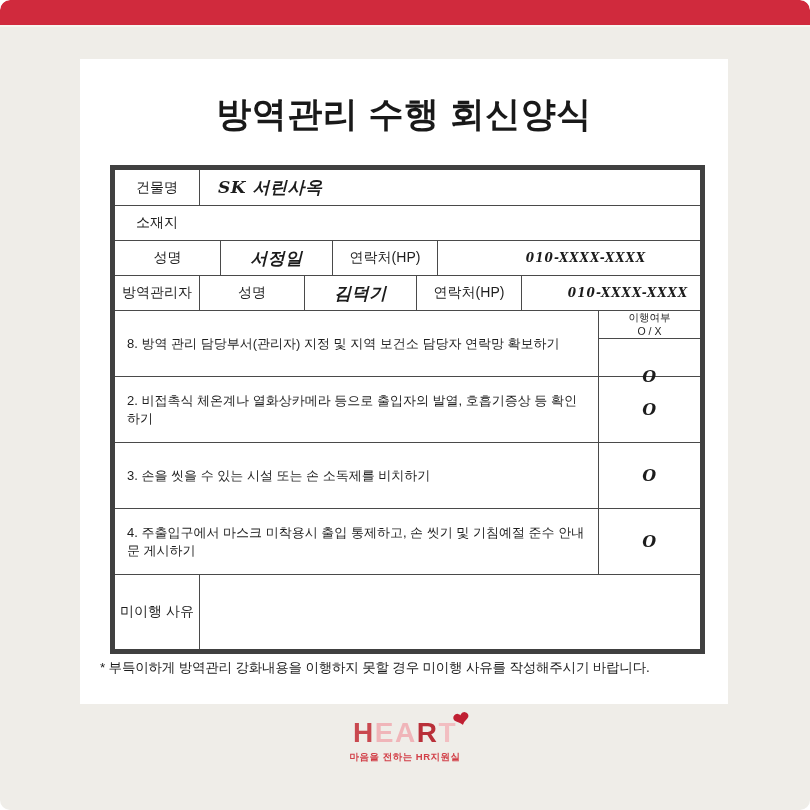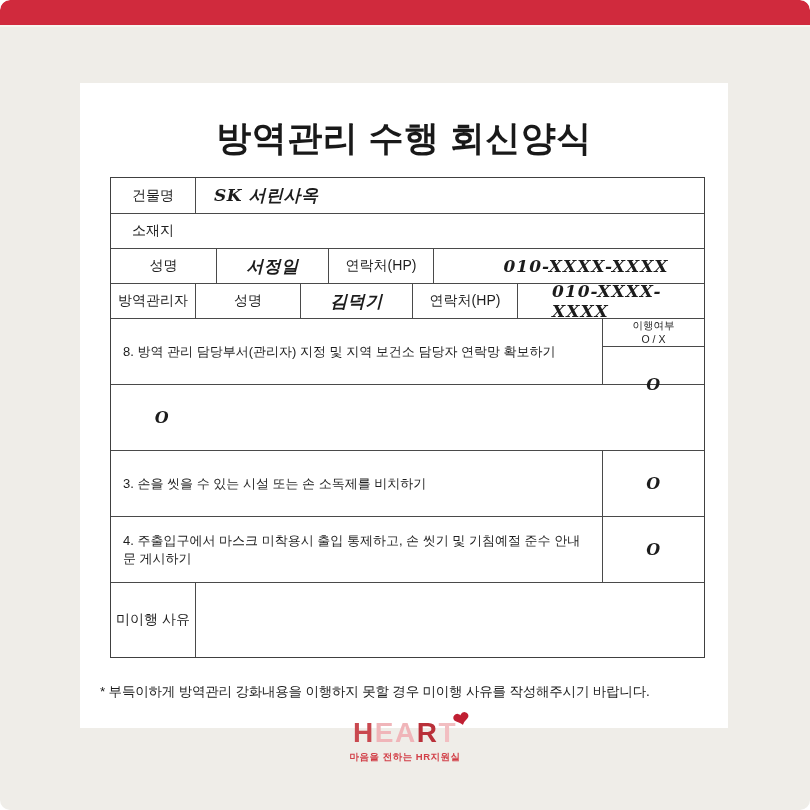--- a/index.html
+++ b/index.html
@@ -11,32 +11,31 @@
     background:#efede8; border-radius:10px; overflow:hidden;
   }
   .top-bar{
     position:absolute; left:0; top:0; width:810px; height:27px;
     background:#d02a3d; border-radius:10px 10px 0 0;
     border-bottom:2px solid #f7f5f0;
   }
   .card{
     position:absolute; left:80px; top:59px; width:648px; height:645px;
     background:#ffffff;
-    margin-top:24px;
   }
   .doc-title{
     position:absolute; left:0; top:32px; width:648px;
     text-align:center; font-size:35px; font-weight:600; color:#191919;
     letter-spacing:0.5px;
   }
 
   
   .vtable{
-    position:absolute; left:30px; top:94px; width:595px;
-    border:1px solid #404040; background:#fff;
+    position:absolute; left:30px; top:106px; width:595px;
+    border:5px solid #404040; background:#fff;
   }
   .vrow{ display:flex; width:100%; }
   .vrow + .vrow{ border-top:1px solid #4a4a4a; }
   .vcell{
     display:flex; align-items:center; justify-content:center;
     font-size:14px; color:#1e1e1e; font-weight:500;
   }
   .vcell + .vcell{ border-left:1px solid #4a4a4a; }
 
   .h36{ height:35px; } .h66{ height:66px; } .h75{ height:75px; }
@@ -54,21 +53,21 @@
     height:30px; border-bottom:1px solid #4a4a4a;
     display:flex; flex-direction:column; align-items:center; justify-content:center;
     font-size:10.5px; line-height:1.3; font-weight:500; color:#1e1e1e;
   }
   .status-val{ flex:1; display:flex; align-items:center; justify-content:center; }
 
   .hand{
     font-family:"DejaVu Serif", serif; font-style:italic; font-weight:600;
     color:#1c1c1c; font-size:17px; letter-spacing:0.5px;
   }
-  .hand-sm{ font-size:17px; letter-spacing:1px;padding-left:34px; }
+  .hand-sm{ font-size:12px; letter-spacing:1px;padding-left:34px; }
   .hand-o{ font-size:16px; }
 
   .footnote{
     position:absolute; left:20px; top:600px; width:610px;
     font-size:13.5px; font-weight:500; color:#1a1a1a; letter-spacing:-0.2px;
   }
 
   
   .logo{
     position:absolute; left:0; top:718px; width:810px;
@@ -128,20 +127,21 @@
         <div class="status-split" style="border-left:1px solid #4a4a4a;gap:28px;">
           <div class="status-head">
             <span>이행여부</span>
             <span>O / X</span>
           </div>
           <div class="status-val hand hand-o">O</div>
         </div>
       </div>
 
       <div class="vrow h66">
+        <div class="vcell c-desc">2. 비접촉식 체온계나 열화상카메라 등으로 출입자의 발열, 호흡기증상 등 확인하기</div>
         <div class="vcell c-status hand hand-o">O</div>
       </div>
 
       <div class="vrow h66">
         <div class="vcell c-desc">3. 손을 씻을 수 있는 시설 또는 손 소독제를 비치하기</div>
         <div class="vcell c-status hand hand-o">O</div>
       </div>
 
       <div class="vrow h66">
         <div class="vcell c-desc">4. 주출입구에서 마스크 미착용시 출입 통제하고, 손 씻기 및 기침예절 준수 안내문 게시하기</div>

